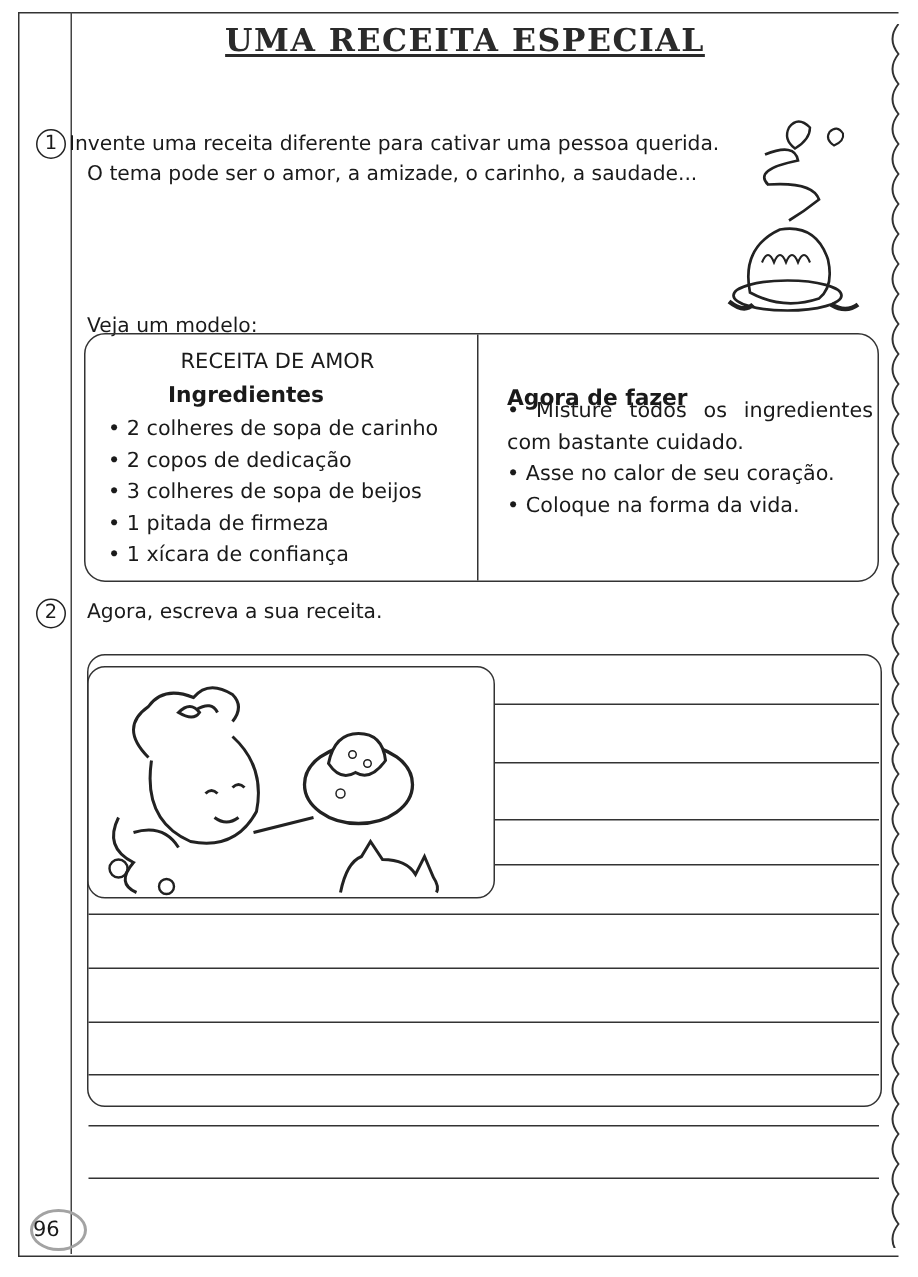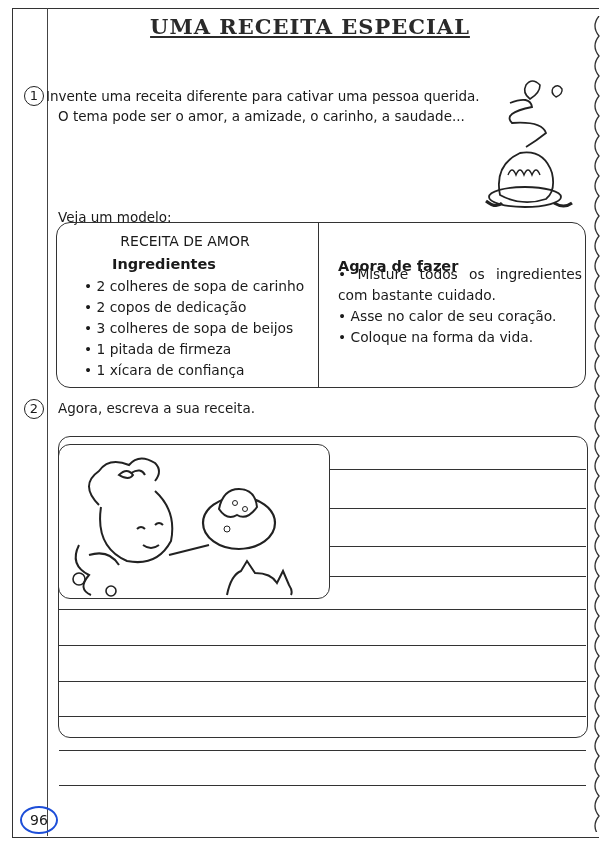--- a/index.html
+++ b/index.html
@@ -12,21 +12,21 @@
   .text { position:absolute; font-size:13.5px; line-height:20px; }
   .recipe-box { position:absolute; left:56px; top:222px; width:528px; height:164px; border:1.4px solid #333; border-radius:14px; }
   .recipe-divider { position:absolute; left:318px; top:223px; width:0; height:164px; border-left:1.2px solid #333; }
   .recipe-title { position:absolute; left:60px; top:233px; width:250px; text-align:center; font-size:14px; }
   .h { position:absolute; font-weight:bold; font-size:14.5px; }
   ul.items { position:absolute; list-style:none; margin:0; padding:0; font-size:13.8px; line-height:21px; }
   ul.items li::before { content:"• "; }
   .write-box { position:absolute; left:58px; top:436px; width:528px; height:300px; border:1.4px solid #333; border-radius:12px; }
   .pic-box { position:absolute; left:58px; top:444px; width:270px; height:153px; border:1.4px solid #333; border-radius:12px; overflow:hidden; }
   .line { position:absolute; height:0; border-top:1.3px solid #333; }
-  .pagenum { position:absolute; left:20px; top:806px; width:34px; height:24px; border:2px solid #1d4ed8; border-radius:50%; font-size:14px; text-align:center; line-height:24px; }
+  .pagenum { position:absolute; left:20px; top:806px; width:34px; height:24px; border:2px solid #a3a3a3; border-radius:50%; font-size:14px; line-height:24px; }
 </style>
 </head>
 <body>
 
 <div class="frame"></div>
 <div class="margin-line"></div>
 
 <svg class="scallop" viewBox="0 0 16 816" preserveAspectRatio="none">
   <path d="M8 0 q-8 10 0 20 q-8 10 0 20 q-8 10 0 20 q-8 10 0 20 q-8 10 0 20 q-8 10 0 20 q-8 10 0 20 q-8 10 0 20 q-8 10 0 20 q-8 10 0 20 q-8 10 0 20 q-8 10 0 20 q-8 10 0 20 q-8 10 0 20 q-8 10 0 20 q-8 10 0 20 q-8 10 0 20 q-8 10 0 20 q-8 10 0 20 q-8 10 0 20 q-8 10 0 20 q-8 10 0 20 q-8 10 0 20 q-8 10 0 20 q-8 10 0 20 q-8 10 0 20 q-8 10 0 20 q-8 10 0 20 q-8 10 0 20 q-8 10 0 20 q-8 10 0 20 q-8 10 0 20 q-8 10 0 20 q-8 10 0 20 q-8 10 0 20 q-8 10 0 20 q-8 10 0 20 q-8 10 0 20 q-8 10 0 20 q-8 10 0 20 q-8 10 0 20" fill="none" stroke="#333" stroke-width="1.3"></path>
 </svg>
@@ -45,21 +45,21 @@
   <path d="M20 120 q-6 -30 20 -42 q24 -4 32 20 q4 18 -6 26 q-24 8 -46 -4z" fill="#fff" stroke="#222" stroke-width="1.8"></path>
   <path d="M28 100 q4 -10 8 0 q4 -10 8 0 q4 -10 8 0 q4 -10 8 0" fill="none" stroke="#222" stroke-width="1.4"></path>
   <ellipse cx="45" cy="122" rx="36" ry="10" fill="none" stroke="#222" stroke-width="1.8"></ellipse>
   <path d="M6 126 q10 8 16 2 M74 128 q10 6 18 0" fill="none" stroke="#222" stroke-width="3"></path>
 </svg>
 
 <div class="recipe-box"></div>
 <div class="recipe-divider"></div>
 <div class="recipe-title">RECEITA DE AMOR</div>
 <div class="h" style="left:68px; top:256px;margin-left:44px;">Ingredientes</div>
-<ul class="items" style="left:84px; top:276px;">
+<ul class="items" style="left:72px; top:276px;">
   <li>2 colheres de sopa de carinho</li>
   <li>2 copos de dedicação</li>
   <li>3 colheres de sopa de beijos</li>
   <li>1 pitada de firmeza</li>
   <li>1 xícara de confiança</li>
 </ul>
 <div class="h" style="left:338px; top:258px;">Agora de fazer</div>
 <ul class="items" style="left:338px; top:264px; width:244px;">
   <li style="text-align:justify;">Misture todos os ingredientes com bastante cuidado.</li>
   <li>Asse no calor de seu coração.</li>

